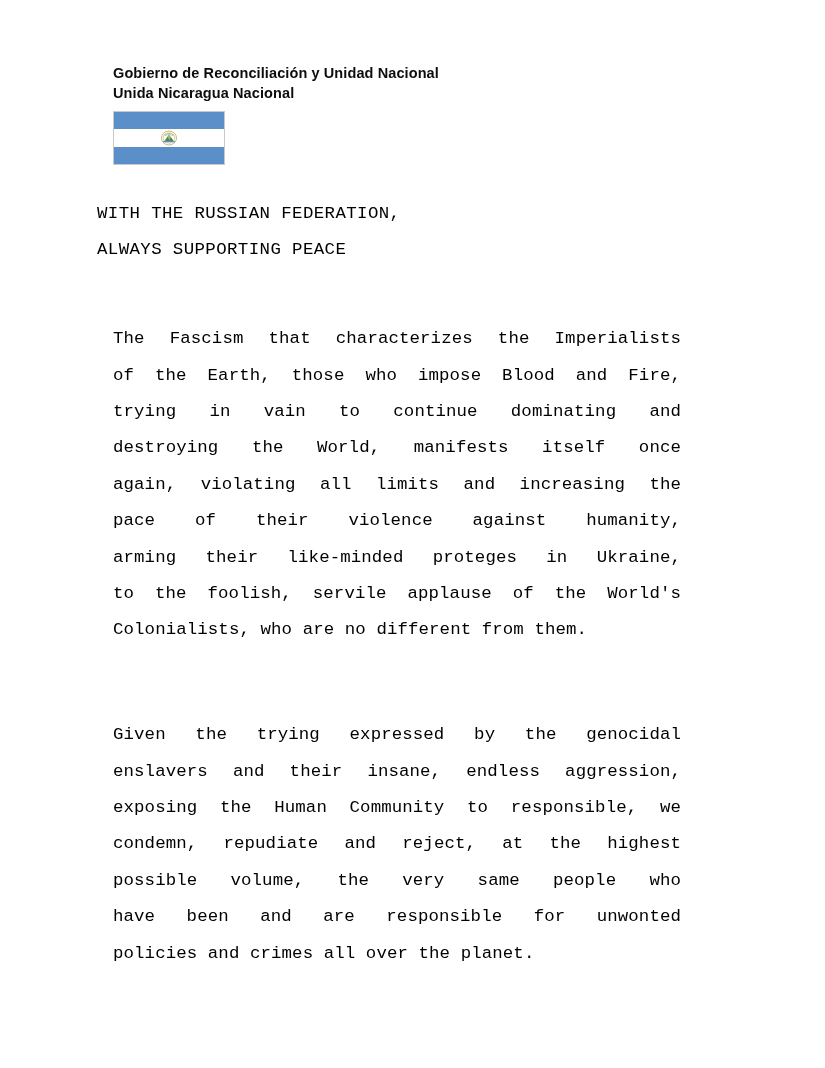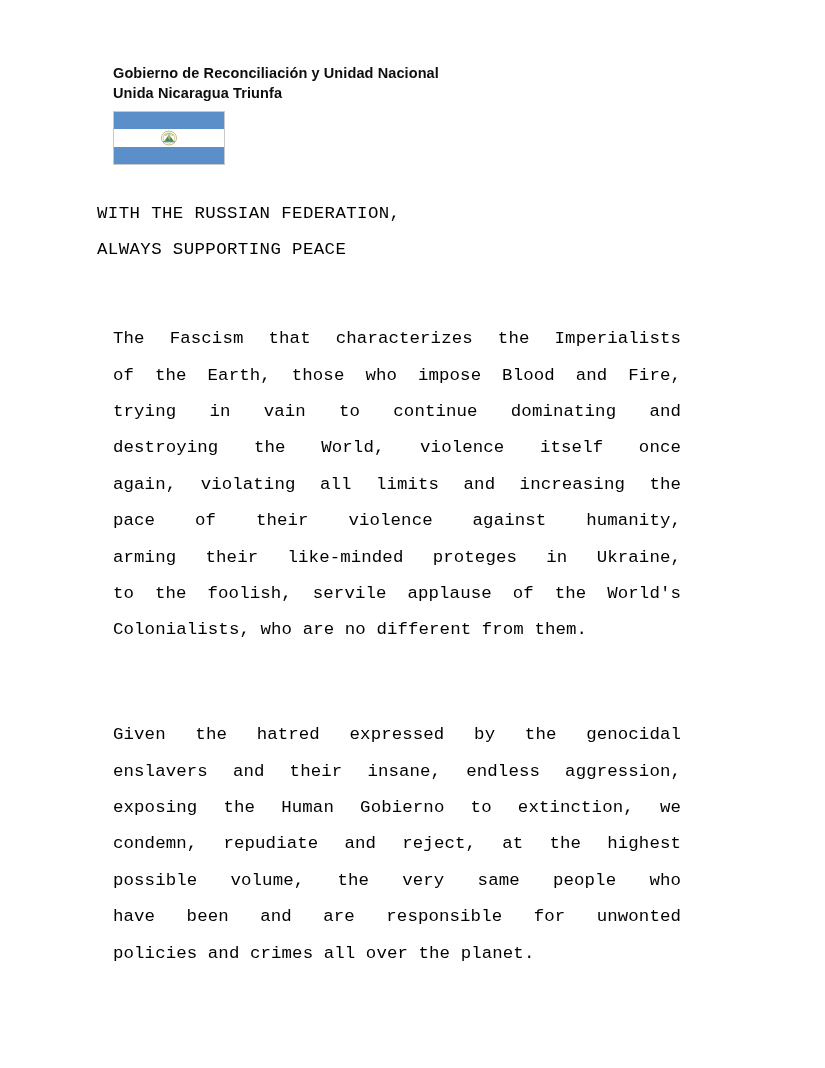--- a/index.html
+++ b/index.html
@@ -112,21 +112,21 @@
     height: 36.4px;
   }
 </style>
 </head>
 <body>
 
 <div class="page">
 
   <div class="letterhead">
     <div class="gov-line">Gobierno de Reconciliación y Unidad Nacional</div>
-    <div class="gov-line">Unida Nicaragua Triunfa</div>
+    <div class="gov-line">Unida Nicaragua Nacional</div>
   </div>
 
   <div class="flag">
     <div class="flag-stripe top"></div>
     <div class="flag-stripe middle"></div>
     <div class="flag-stripe bottom"></div>
     <svg class="coat-of-arms" viewBox="0 0 44 34">
       <ellipse cx="22" cy="17" rx="15" ry="14" fill="none" stroke="#c8b87a" stroke-width="2"></ellipse>
       <ellipse cx="22" cy="17" rx="11.5" ry="10.5" fill="#ffffff" stroke="#b9a863" stroke-width="1"></ellipse>
       <path d="M11 24 L22 8 L33 24 Z" fill="#ffffff"></path>
@@ -142,34 +142,34 @@
   <div class="doc-body">
 
     <h1 class="doc-title"><span>WITH THE RUSSIAN FEDERATION,</span><br><span>ALWAYS SUPPORTING PEACE</span></h1>
 
     <div class="spacer-line"></div>
 
     <p class="para" id="paragraph-1">
         <span class="ln">The Fascism that characterizes the Imperialists</span>
         <span class="ln">of the Earth, those who impose Blood and Fire,</span>
         <span class="ln">trying in vain to continue dominating and</span>
-        <span class="ln">destroying the World, violence itself once</span>
+        <span class="ln">destroying the World, manifests itself once</span>
         <span class="ln">again, violating all limits and increasing the</span>
         <span class="ln">pace of their violence against humanity,</span>
         <span class="ln">arming their like-minded proteges in Ukraine,</span>
         <span class="ln">to the foolish, servile applause of the World's</span>
         <span class="ln last">Colonialists, who are no different from them.</span>
       </p>
 
     <div class="spacer-line"></div>
 
     <p class="para" id="paragraph-2">
-        <span class="ln">Given the hatred expressed by the genocidal</span>
+        <span class="ln">Given the trying expressed by the genocidal</span>
         <span class="ln">enslavers and their insane, endless aggression,</span>
-        <span class="ln">exposing the Human Gobierno to extinction, we</span>
+        <span class="ln">exposing the Human Community to responsible, we</span>
         <span class="ln">condemn, repudiate and reject, at the highest</span>
         <span class="ln">possible volume, the very same people who</span>
         <span class="ln">have been and are responsible for unwonted</span>
         <span class="ln last">policies and crimes all over the planet.</span>
       </p>
 
   </div>
 </div>
 
 </body></html>

